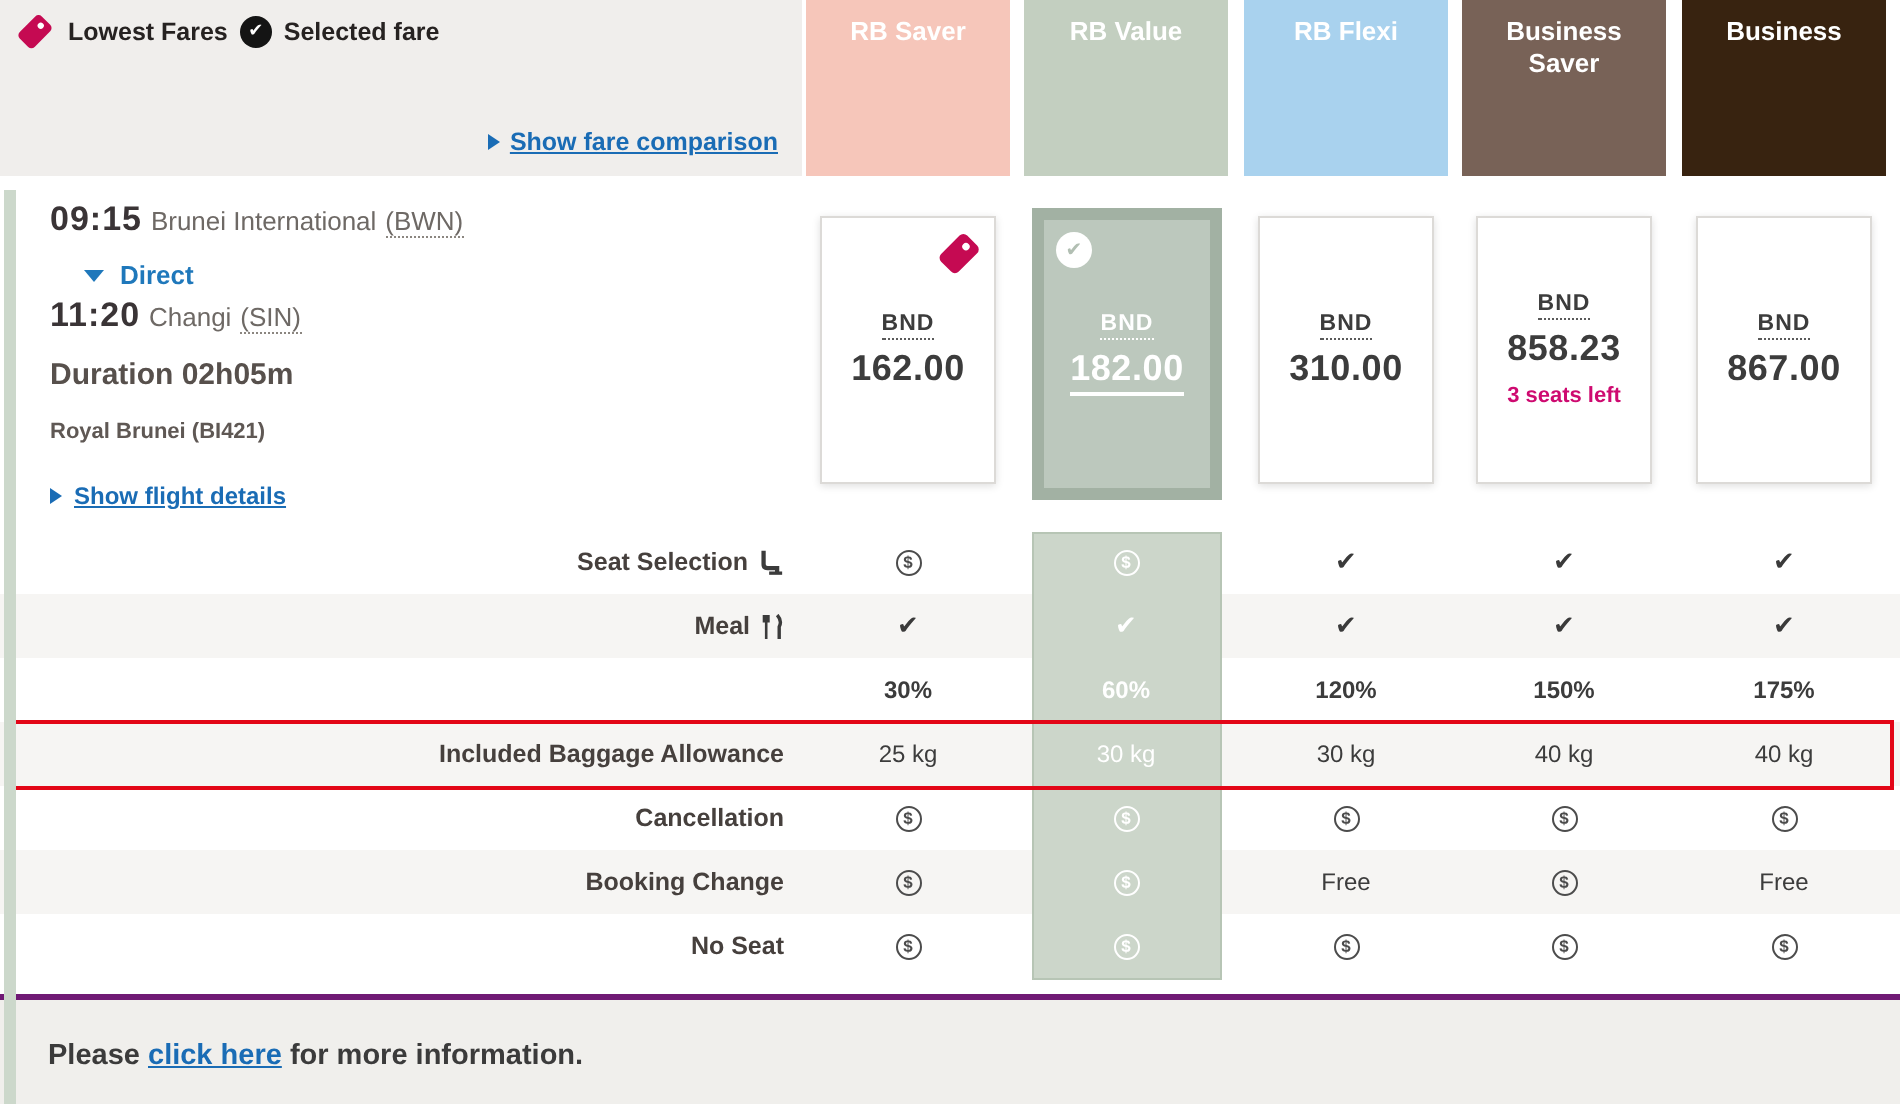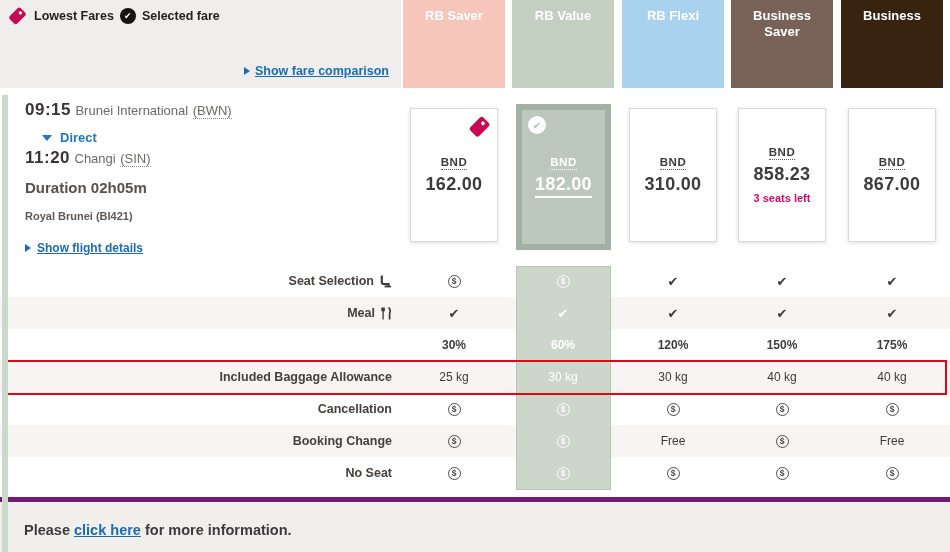--- a/index.html
+++ b/index.html
@@ -117,21 +117,21 @@
 
   
   .baggage-box {
     position:absolute; left:5px; top:360px; width:942px; height:35px;
     border:2px solid #e30617; z-index:3; pointer-events:none;
   }
 
   
   .footer {
     position:absolute; left:0; top:497px; width:950px; height:55px;
-    background:#f0efec; border-top:5px solid #701a75;
+    background:#f0efec; border-top:3px solid #701a75;
   }
   .footer-text { position:absolute; left:24px; top:20px; font-size:14.5px; font-weight:600; color:#3b3b3b; }
   .footer-text .footer-link { color:#1a6cb5; text-decoration:underline; cursor:pointer; }
 </style>
 </head>
 <body>
 
 <div class="page">
 
   <div class="legend-band">

